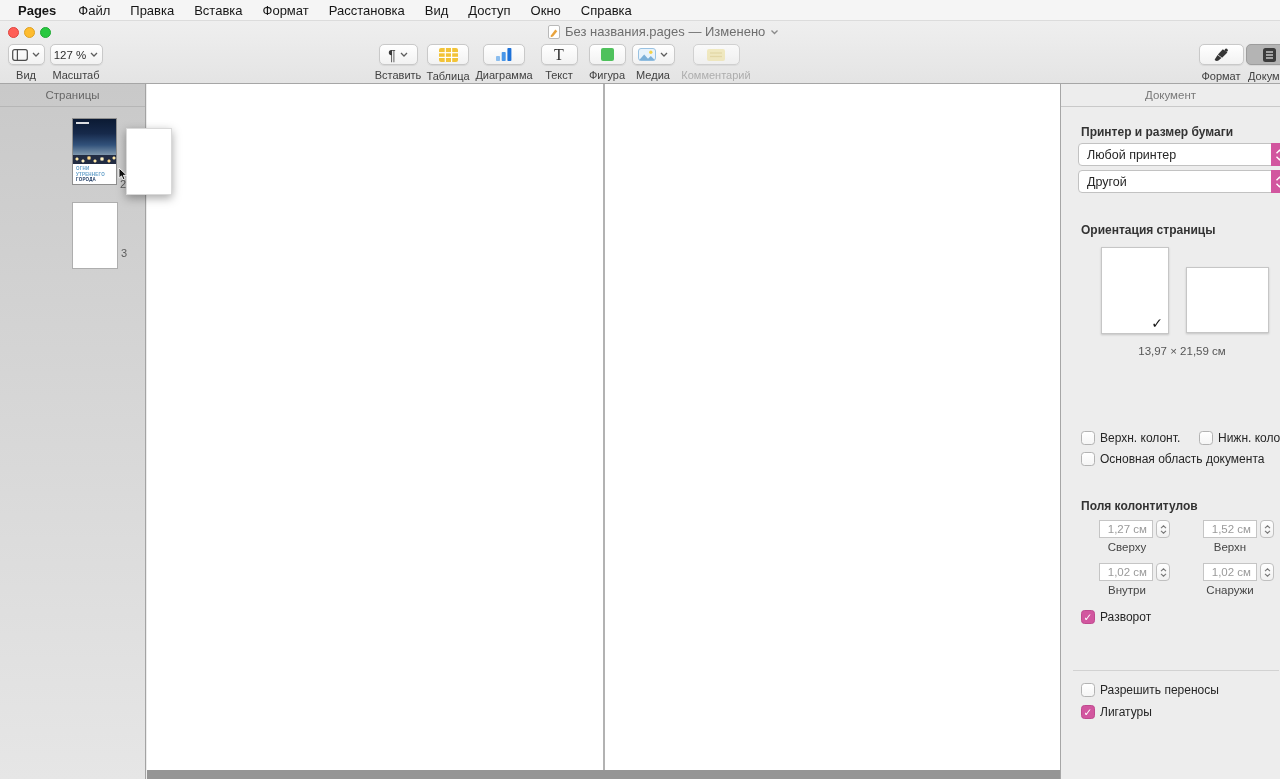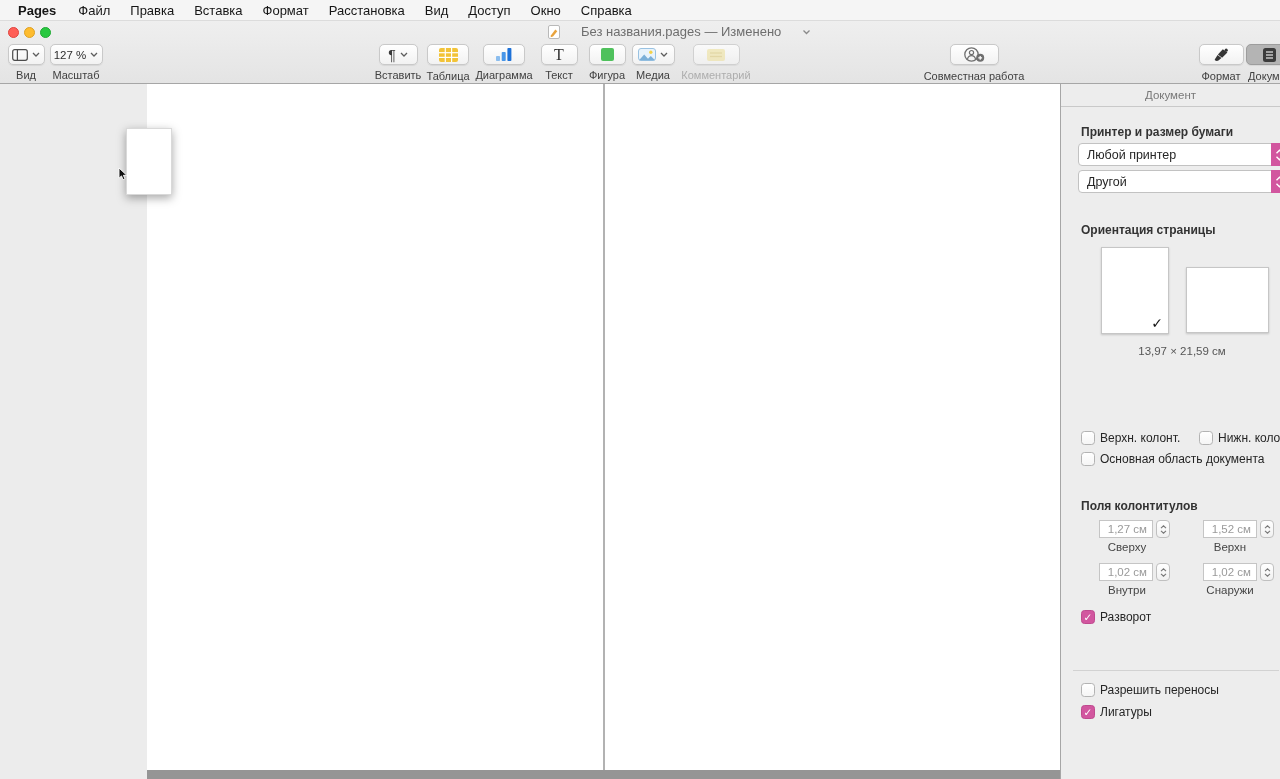--- a/index.html
+++ b/index.html
@@ -14,21 +14,21 @@
   .menubar .mi { font-size:13px; color:#161616; padding:0 10px; white-space:nowrap; }
   .menubar .app { font-weight:bold; padding-right:12px; }
 
   
   .chrome { position:absolute; left:0; top:21px; width:1280px; height:63px;
     background:linear-gradient(#efefef,#e4e4e4); border-bottom:1px solid #a6a6a6; }
   .tl { position:absolute; top:6px; width:11px; height:11px; border-radius:50%; }
   .tl.red { left:8px;  background:#ff5f57; border:0.5px solid #e0443e; }
   .tl.yellow { left:24px; background:#febc2e; border:0.5px solid #dea123; }
   .tl.green { left:40px; background:#28c840; border:0.5px solid #1faa33; }
-  .wintitle { position:absolute; left:548px; top:3px; display:flex; align-items:center; gap:21px;
+  .wintitle { position:absolute; left:548px; top:3px; display:flex; align-items:center; gap:5px;
     font-size:13px; color:#6e6e6e; }
   .wintitle svg { flex:0 0 auto; }
 
   .tb-group { position:absolute; top:23px; text-align:center; }
   .tb-btn { display:inline-flex; align-items:center; justify-content:center; gap:4px;
     height:21px; background:linear-gradient(#ffffff,#f2f2f2); border:1px solid #c9c9c9;
     border-radius:5px; box-shadow:0 0.5px 1px rgba(0,0,0,.07); }
   .tb-btn.selected { background:#b4b4b4; border-color:#9d9d9d; }
   .tb-label { font-size:11px; color:#414141; margin-top:4px; white-space:nowrap; }
   .tb-label.dim { color:#adadad; }
@@ -235,32 +235,20 @@
             <rect width="18" height="12" rx="2" fill="#efdf8d"></rect>
             <g stroke="#d5bd58" stroke-width="1.3">
               <line x1="3" y1="4" x2="15" y2="4"></line>
               <line x1="3" y1="7.5" x2="15" y2="7.5"></line>
             </g>
           </svg>
       </div>
       <div class="tb-label dim">Комментарий</div>
     </div>
 
-    <div class="tb-group" style="left:918px;width:112px;">
-      <div class="tb-btn" style="width:49px;">
-        <svg width="21" height="15" viewBox="0 0 21 15">
-            <circle cx="7.5" cy="7.5" r="6.7" fill="none" stroke="#6f6f6f" stroke-width="1.3"></circle>
-            <circle cx="7.5" cy="5.6" r="2.1" fill="none" stroke="#6f6f6f" stroke-width="1.2"></circle>
-            <path d="M3.4 12.3c.6-2.5 2.2-3.7 4.1-3.7s3.5 1.2 4.1 3.7" fill="none" stroke="#6f6f6f" stroke-width="1.2"></path>
-            <circle cx="16.2" cy="10.8" r="4" fill="#6f6f6f"></circle>
-            <path d="M16.2 8.9v3.8M14.3 10.8h3.8" stroke="#fff" stroke-width="1.2"></path>
-          </svg>
-      </div>
-      <div class="tb-label">Совместная работа</div>
-    </div>
 
     <div class="tb-group" style="left:1196px;width:50px;">
       <div class="tb-btn" style="width:45px;">
         <svg width="16" height="14" viewBox="0 0 16 14">
             <path d="M9.8 1.2l4.6 3.4-5.3 5.2-4.2-3.2z" fill="#353535"></path>
             <path d="M4.6 7.1l3.8 2.9-2.6 2.2c-1 .8-2.7 1-3.8.1-.4-.3-.2-.9.2-1.5z" fill="#353535"></path>
             <circle cx="13.2" cy="2.2" r="1.6" fill="#353535"></circle>
           </svg>
       </div>
       <div class="tb-label">Формат</div>
@@ -274,20 +262,39 @@
               <line x1="3" y1="4" x2="10" y2="4"></line>
               <line x1="3" y1="7" x2="10" y2="7"></line>
               <line x1="3" y1="10" x2="10" y2="10"></line>
             </g>
           </svg>
       </div>
       <div class="tb-label" style="margin-left:2px;">Документ</div>
     </div>
   </div>
 
+  <div class="sidebar">
+    <div class="sidebar-header">Страницы</div>
+
+    <div class="thumb thumb-cover">
+      <div class="cover-sky">
+        <div class="cover-author"></div>
+      </div>
+      <div class="cover-city"></div>
+      <div class="cover-band">
+        <div class="l">ОГНИ</div>
+        <div class="l">УТРЕННЕГО</div>
+        <div class="l dark">ГОРОДА</div>
+      </div>
+    </div>
+    <div class="pagenum pn2">2</div>
+
+    <div class="thumb thumb-p3"></div>
+    <div class="pagenum pn3">3</div>
+  </div>
 
   <div class="ghost"></div>
   <div class="cursor">
     <svg width="11" height="14" viewBox="0 0 11 14">
         <path d="M1 1v10.2l2.5-2.3 1.6 3.8 1.9-.8-1.6-3.6h3.4z" fill="#111" stroke="#fff" stroke-width="0.9"></path>
       </svg>
   </div>
 
   <div class="canvas">
     <div style="position:absolute;left:0;top:0;width:456px;height:686px;background:#fff;"></div>

